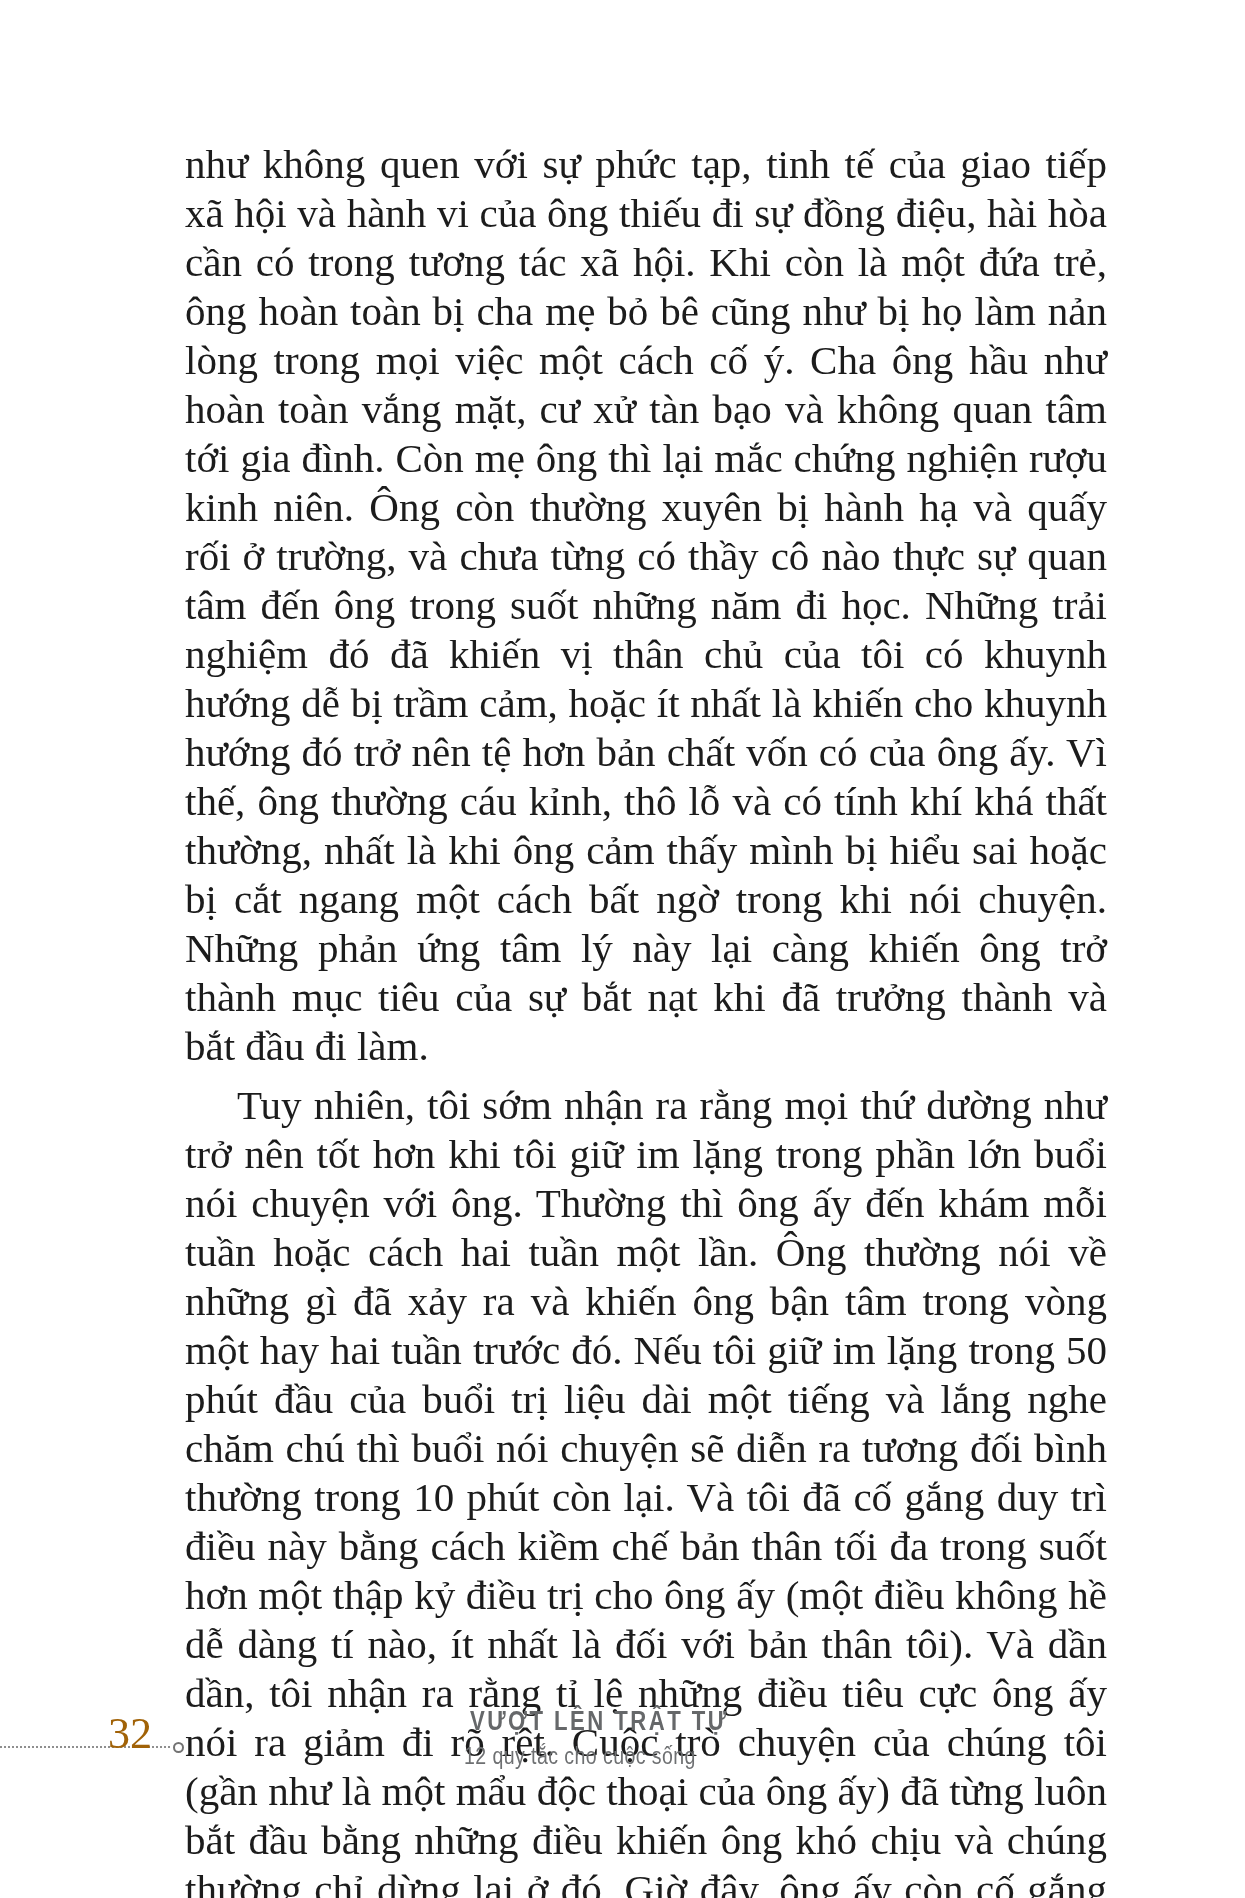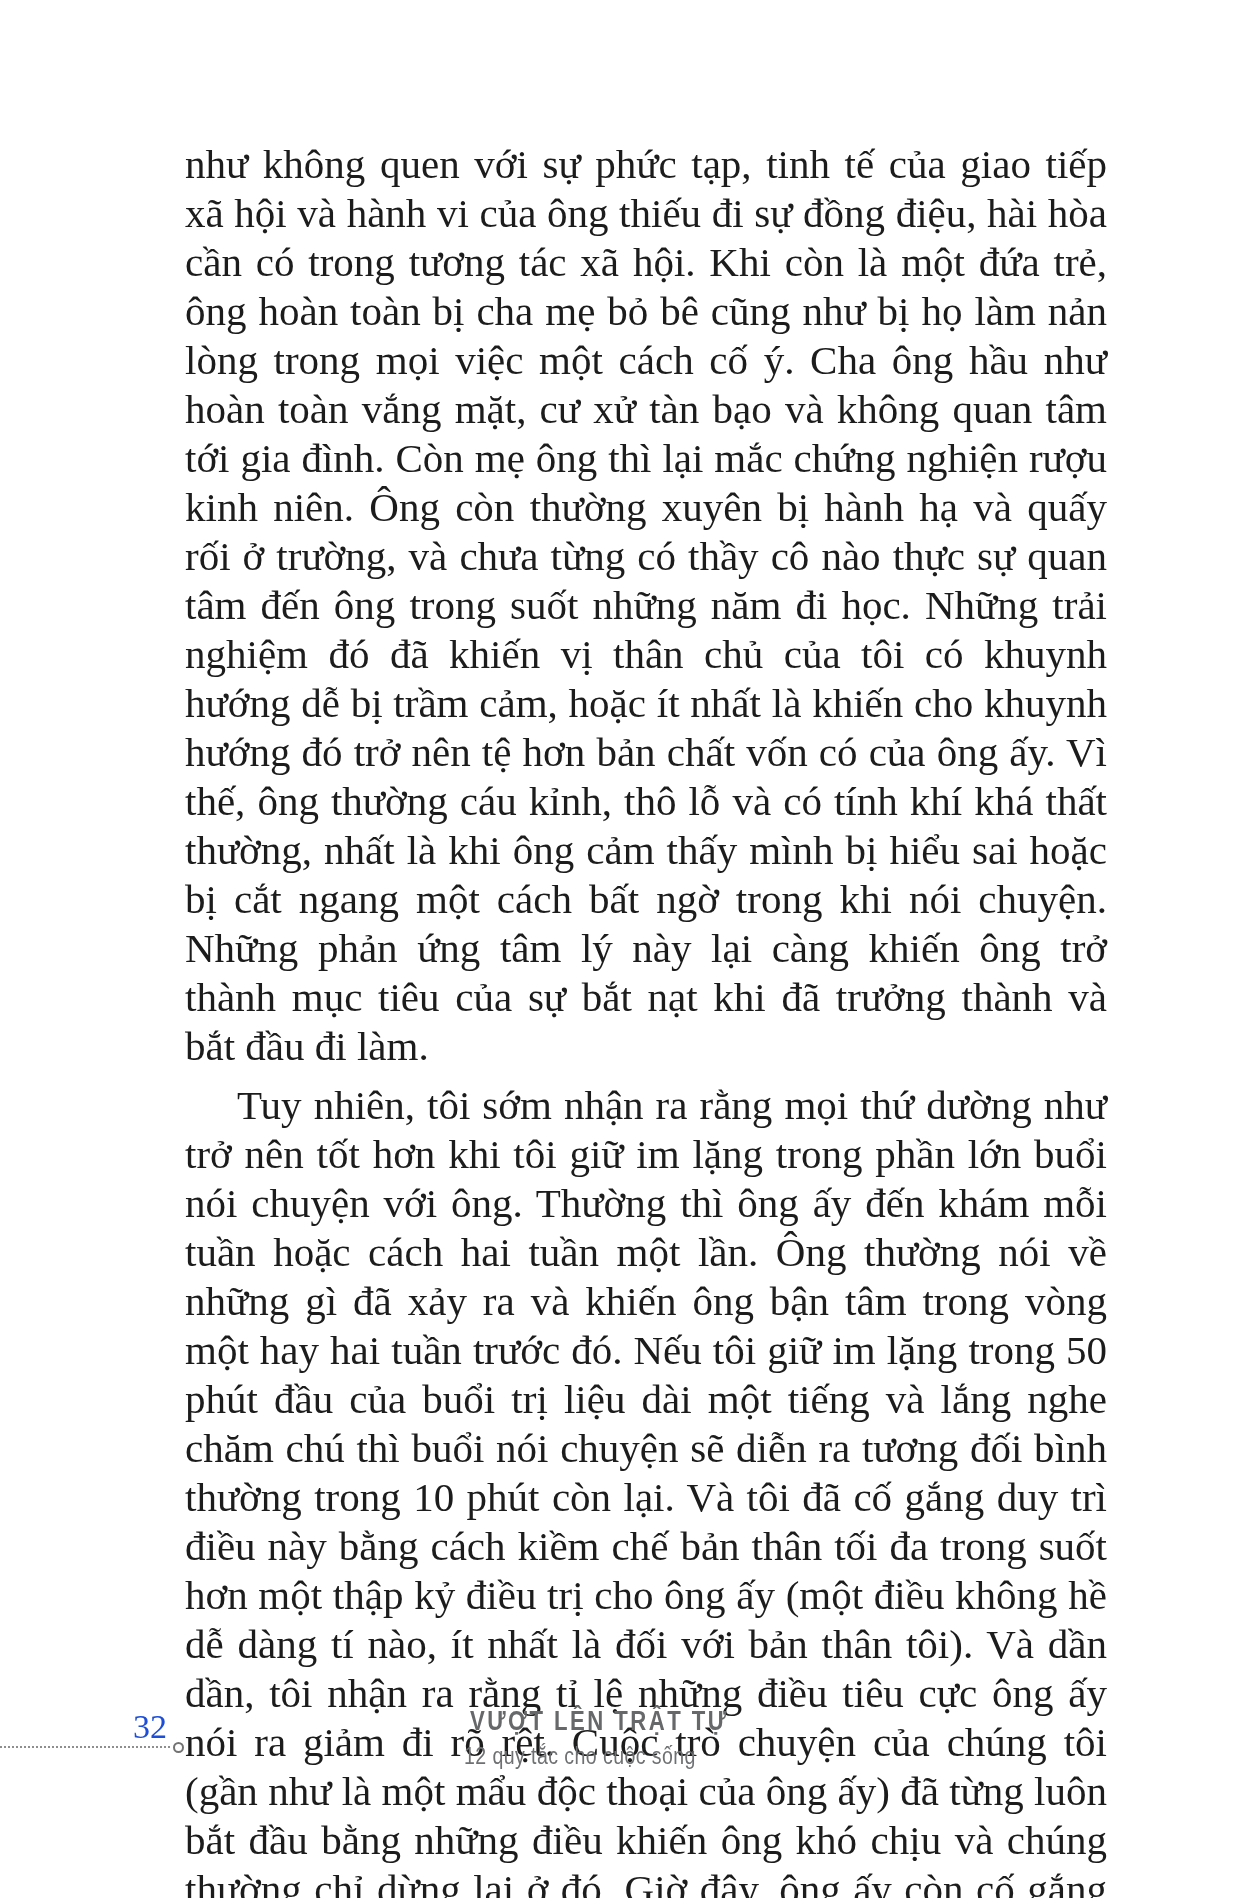--- a/index.html
+++ b/index.html
@@ -37,25 +37,25 @@
   }
   .page-footer {
     position: absolute;
     left: 0;
     top: 1700px;
     width: 1245px;
     height: 110px;
   }
   .page-number {
     position: absolute;
-    left: 133px;
+    left: 108px;
     top: 8px;
     font-family: "Liberation Serif", "DejaVu Serif", serif;
-    font-size: 34px;
-    color: #1d4ed8;
+    font-size: 44px;
+    color: #a16207;
   }
   .footer-rule-dotted {
     position: absolute;
     left: 0;
     top: 46px;
     width: 170px;
     height: 0;
     border-bottom: 2px dotted #8f8f8f;
   }
   .footer-rule-end-circle {

